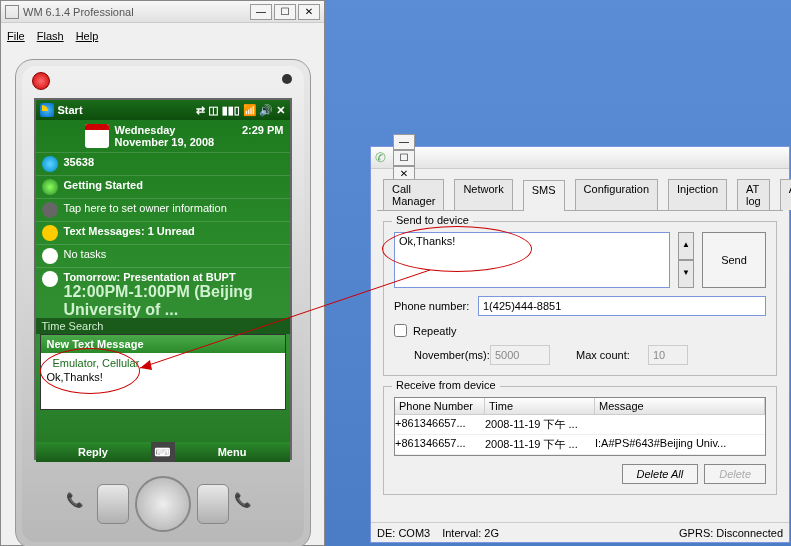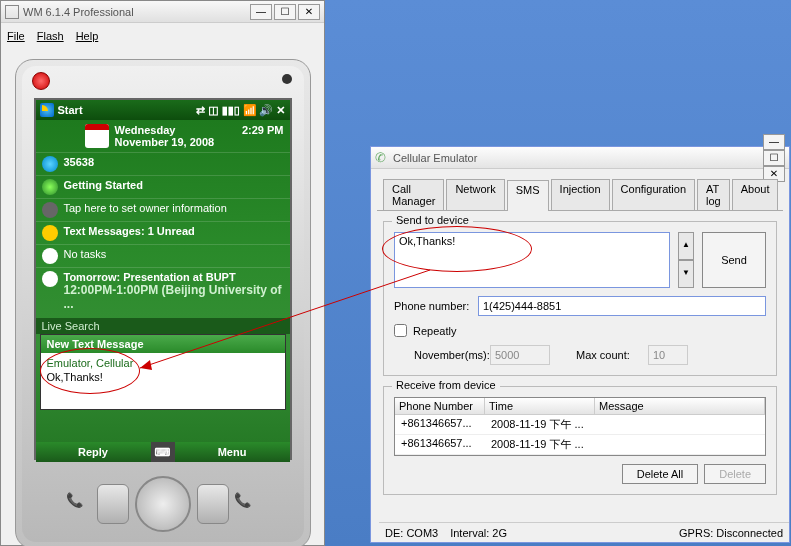--- a/index.html
+++ b/index.html
@@ -40,45 +40,45 @@
 .today-item { display: flex; align-items: flex-start; padding: 3px 6px; border-top: 1px solid rgba(255,255,255,0.15); }
 .today-item .item-icon { width: 16px; height: 16px; margin-right: 6px; border-radius: 50%; }
 .ic-signal { background: radial-gradient(circle, #5bd5ff, #0088cc); }
 .ic-start { background: radial-gradient(circle, #8bff5b, #2a8a2a); }
 .ic-owner { background: #666; }
 .ic-msg { background: #ffcc00; border-radius: 2px; }
 .ic-task { background: #fff; border-radius: 2px; }
 .ic-cal2 { background: #fff; border-radius: 2px; }
 .today-item .item-text { flex: 1; }
 .today-item.bold .item-text { font-weight: bold; }
-.today-item .sub { font-size: 12px; color: #d0f0d0; }
+.today-item .sub { font-size: 16px; color: #d0f0d0; }
 
 .live-search { position: absolute; left: 0; right: 0; top: 198px; background: #1a5a1a; padding: 2px 6px; color: #cfeccf; }
 .sms-popup { position: absolute; left: 4px; right: 4px; top: 214px; background: #fff; color: #000; border: 1px solid #333; }
 .sms-popup .hdr { background: linear-gradient(to bottom, #4aaa4a, #2a8a2a); color: #fff; padding: 3px 6px; font-weight: bold; }
-.sms-popup .from { padding: 4px 6px 0; color: #1a6b1a; }
+.sms-popup .from { padding: 4px 12px 0; color: #1a6b1a; }
 .sms-popup .body { padding: 2px 6px 26px; }
 .softkeys { height: 20px; background: linear-gradient(to bottom, #2a8a2a, #1a5a1a); display: flex; color: #fff; font-weight: bold; }
 .softkeys div { flex: 1; text-align: center; line-height: 20px; }
 .softkeys .kb { flex: 0 0 24px; background: #444; }
 
 .hw-buttons { position: absolute; bottom: 12px; left: 0; right: 0; height: 64px; display: flex; justify-content: center; align-items: center; gap: 6px; }
 .dpad { width: 56px; height: 56px; background: radial-gradient(circle, #eee, #aaa); border-radius: 50%; border: 2px solid #888; }
 .side-btn { width: 32px; height: 40px; background: linear-gradient(to bottom, #e8e8e8, #b0b0b0); border-radius: 6px; border: 1px solid #888; }
 .call-btn { width: 24px; height: 24px; }
 .call-green::after { content: "📞"; color: #0a0; font-size: 14px; }
 .call-red::after { content: "📞"; color: #a00; font-size: 14px; }
 
 
 .emu-window { position: absolute; left: 370px; top: 146px; width: 420px; height: 397px; background: #f0f0f0; border: 1px solid #7a96df; }
 .emu-titlebar { height: 22px; background: linear-gradient(to bottom, #fdfdfd, #e4e4e4); border-bottom: 1px solid #ccc; display: flex; align-items: center; padding: 0 4px; }
 .emu-titlebar .icon { width: 14px; height: 14px; margin-right: 4px; color: #6a6; font-size: 13px; line-height: 14px; }
 .emu-titlebar .title { flex: 1; color: #555; }
 
-.tabs { display: flex; padding: 6px 6px 0; gap: 0; border-bottom: 1px solid #aaa; margin: 4px 6px 0; }
+.tabs { display: flex; padding: 6px 6px 0; gap: 8px; border-bottom: 1px solid #aaa; margin: 4px 6px 0; }
 .tab { padding: 3px 8px; border: 1px solid #aaa; border-bottom: none; background: #e8e8e8; margin-right: 2px; cursor: pointer; }
 .tab.active { background: #f0f0f0; position: relative; top: 1px; }
 
 .groupbox { border: 1px solid #bbb; margin: 10px 12px; padding: 10px; position: relative; }
 .groupbox .legend { position: absolute; top: -8px; left: 8px; background: #f0f0f0; padding: 0 4px; }
 
 .send-row { display: flex; gap: 8px; align-items: stretch; }
 .msg-input { flex: 1; height: 56px; border: 1px solid #7a96df; background: #fff; padding: 2px 4px; resize: none; }
 .scroll-arrows { width: 16px; display: flex; flex-direction: column; }
 .scroll-arrows div { flex: 1; border: 1px solid #999; background: #e8e8e8; text-align: center; font-size: 8px; line-height: 24px; }
@@ -87,30 +87,30 @@
 .form-row { display: flex; align-items: center; margin-top: 8px; gap: 6px; }
 .form-row label { width: 78px; }
 .text-input { border: 1px solid #7a96df; background: #fff; padding: 2px 4px; height: 20px; }
 .text-input.disabled { background: #f0f0f0; color: #888; border-color: #ccc; }
 .checkbox { width: 13px; height: 13px; }
 
 .recv-table { border: 1px solid #888; background: #fff; }
 .recv-table .thead { display: flex; background: linear-gradient(to bottom, #fff, #e4e4e4); border-bottom: 1px solid #ccc; }
 .recv-table .thead div { padding: 2px 4px; border-right: 1px solid #ccc; }
 .recv-table .trow { display: flex; border-bottom: 1px solid #eee; }
-.recv-table .trow div { padding: 2px 6px; overflow: hidden; white-space: nowrap; text-overflow: ellipsis; }
+.recv-table .trow div { padding: 2px 0; overflow: hidden; white-space: nowrap; text-overflow: ellipsis; }
 .col-phone { width: 90px; }
 .col-time { width: 110px; }
 .col-msg { flex: 1; }
 
 .recv-buttons { display: flex; justify-content: flex-end; gap: 6px; margin-top: 8px; }
-.std-btn { padding: 3px 14px; border: 1px solid #888; background: #f4f4f4; cursor: pointer; }
+.std-btn { padding: 3px 14px; border: 1px solid #888; background: #f4f4f4; cursor: pointer; font-style: italic; }
 .std-btn.disabled { color: #aaa; }
 
-.statusbar { position: absolute; bottom: 0; left: 8px; right: 0; height: 20px; border-top: 1px solid #ccc; display: flex; align-items: center; padding: 0 6px; gap: 12px; background: #f0f0f0; }
+.statusbar { position: absolute; bottom: 0; left: 0; right: 0; height: 20px; border-top: 1px solid #ccc; display: flex; align-items: center; padding: 0 6px; gap: 12px; background: #f0f0f0; }
 .statusbar .spacer { flex: 1; }
 
 
 .ellipse { position: absolute; border: 1px solid #c00; border-radius: 50%; pointer-events: none; }
 .arrow-svg { position: absolute; pointer-events: none; }
 </style>
 </head>
 <body>
 
 <div class="wm-window">
@@ -180,21 +180,21 @@
         </div>
         <div class="today-item bold">
           <div class="item-icon ic-cal2"></div>
           <div class="item-text">
             <div>Tomorrow: Presentation at BUPT</div>
             <div class="sub">12:00PM-1:00PM (Beijing University of ...</div>
           </div>
         </div>
 
         <div class="live-search">
-          <span>Live Search</span>
+          <span>Time Search</span>
         </div>
 
         <div class="sms-popup">
           <div class="hdr">New Text Message</div>
           <div class="from">Emulator, Cellular</div>
           <div class="body">Ok,Thanks!</div>
         </div>
       </div>
 
       <div class="softkeys">
@@ -210,34 +210,33 @@
       <div class="dpad"></div>
       <div class="side-btn"></div>
       <div class="call-btn call-red"></div>
     </div>
   </div>
 </div>
 
 <div class="emu-window">
   <div class="emu-titlebar">
     <div class="icon">✆</div>
-    <div class="title">Cellular Emulator</div>
     <div class="win-controls">
       <div class="win-btn">—</div>
       <div class="win-btn">☐</div>
       <div class="win-btn">✕</div>
     </div>
   </div>
 
   <div class="tabs">
     <div class="tab">Call Manager</div>
     <div class="tab">Network</div>
     <div class="tab active">SMS</div>
+    <div class="tab">Configuration</div>
     <div class="tab">Injection</div>
-    <div class="tab">Configuration</div>
     <div class="tab">AT log</div>
     <div class="tab">About</div>
   </div>
 
   <div class="groupbox">
     <div class="legend">Send to device</div>
     <div class="send-row">
       <textarea class="msg-input" style="">Ok,Thanks!</textarea>
       <div class="scroll-arrows">
         <div>▲</div>
@@ -269,20 +268,21 @@
         <div class="col-time">Time</div>
         <div class="col-msg">Message</div>
       </div>
       <div class="trow">
         <div class="col-phone">+861346657...</div>
         <div class="col-time">2008-11-19 下午 ...</div>
       </div>
       <div class="trow">
         <div class="col-phone">+861346657...</div>
         <div class="col-time">2008-11-19 下午 ...</div>
+        <div class="col-msg">I:A#PS#643#Beijing Univ...</div>
       </div>
     </div>
     <div class="recv-buttons">
       <button class="std-btn">Delete All</button>
       <button class="std-btn disabled">Delete</button>
     </div>
   </div>
 
   <div class="statusbar">
     <span>DE: COM3</span>

